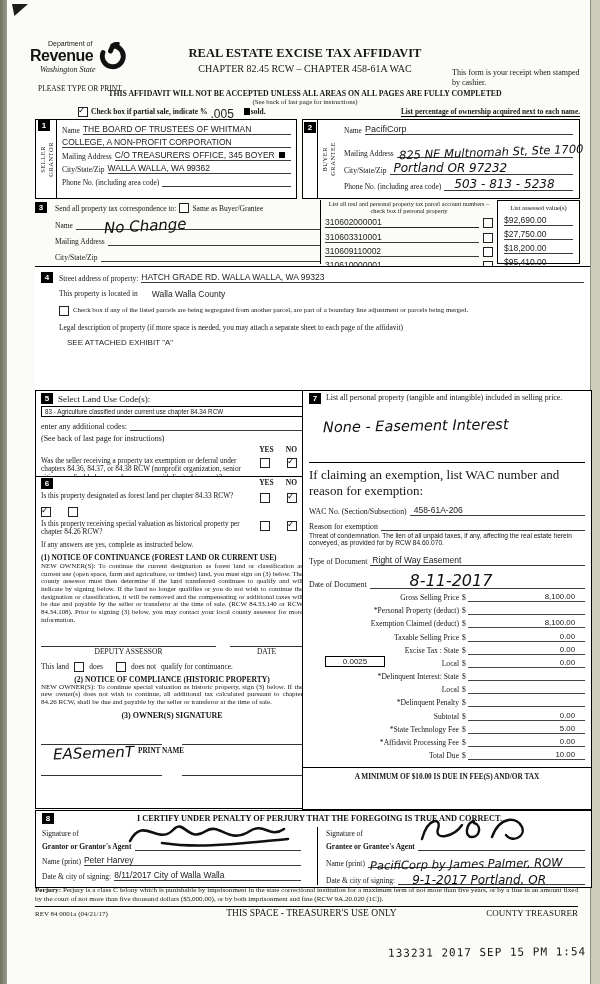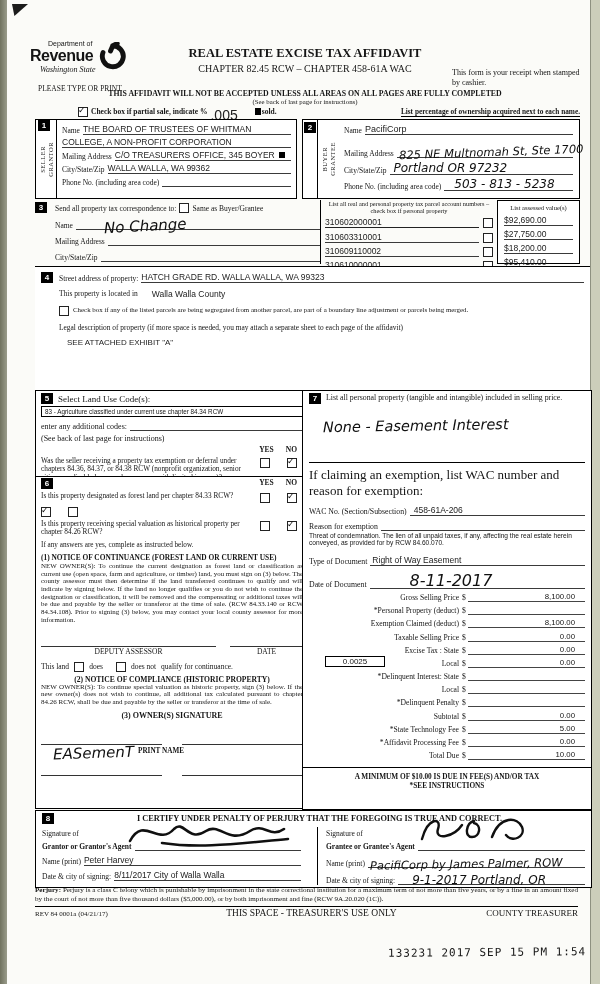--- a/index.html
+++ b/index.html
@@ -73,21 +73,21 @@
   <div style="font-size:10px;margin-top:2px;">CHAPTER 82.45 RCW – CHAPTER 458-61A WAC</div>
 </div>
 <div class="abs" style="left:452px;top:68px;width:128px;font-size:8px;line-height:1.25;">This form is your receipt when stamped by cashier.</div>
 <div class="abs small" style="left:38px;top:84px;font-size:7.5px;">PLEASE TYPE OR PRINT</div>
 <div class="abs b" style="left:70px;top:89px;width:470px;text-align:center;font-size:7.8px;">THIS AFFIDAVIT WILL NOT BE ACCEPTED UNLESS ALL AREAS ON ALL PAGES ARE FULLY COMPLETED</div>
 <div class="abs" style="left:170px;top:98px;width:270px;text-align:center;font-size:6.8px;">(See back of last page for instructions)</div>
 
 <div class="abs" style="left:78px;top:107px;width:502px;display:flex;align-items:flex-start;">
   <span class="cb on"></span>
   <span class="b" style="font-size:7.5px;margin-left:3px;">Check box if partial sale, indicate %</span>
-  <span class="typed" style="margin:0 17px 0 3px;font-size:14px;">.005</span>
+  <span class="typed" style="margin:0 10px 0 3px;font-size:12px;">.005</span>
   <span style="width:6px;height:7px;background:#000;display:inline-block;margin-top:1px;"></span>
   <span class="b" style="font-size:7.5px;margin-left:1px;">sold.</span>
   <span class="b" style="font-size:7.3px;margin-left:auto;border-bottom:1px solid #000;">List percentage of ownership acquired next to each name.</span>
 </div>
 
 <div class="abs" style="left:35px;top:119px;width:545px;height:80px;display:flex;">
   <div class="box" style="width:260px;display:flex;margin-right:5px;">
     <div class="vlabels">
       <span class="vlab">SELLER</span>
       <span class="vlab">GRANTOR</span>
@@ -413,21 +413,20 @@
       <span class="mline">0.00</span>
     </div>
   <div class="mrow">
       <span class="mlab">Total Due</span>
       <span class="md">$</span>
       <span class="mline">10.00</span>
     </div>
 
   <div style="border-top:1px solid #000;margin:7px -6px 0 -6px;padding:4px 4px;text-align:center;">
     <div class="b" style="font-size:7.3px;">A MINIMUM OF $10.00 IS DUE IN FEE(S) AND/OR TAX</div>
-    <div class="b" style="font-size:7.3px;">*SEE INSTRUCTIONS</div>
   </div>
 </div>
 
 <div class="abs box" style="left:35px;top:810px;width:543px;height:72px;padding:2px 6px;">
   <div style="display:flex;align-items:center;">
     <span class="badge">8</span>
     <span class="b" style="flex:1;text-align:center;font-size:8.3px;">I CERTIFY UNDER PENALTY OF PERJURY THAT THE FOREGOING IS TRUE AND CORRECT.</span>
   </div>
   <div style="display:flex;gap:16px;margin-top:3px;">
     <div style="flex:1;position:relative;">

